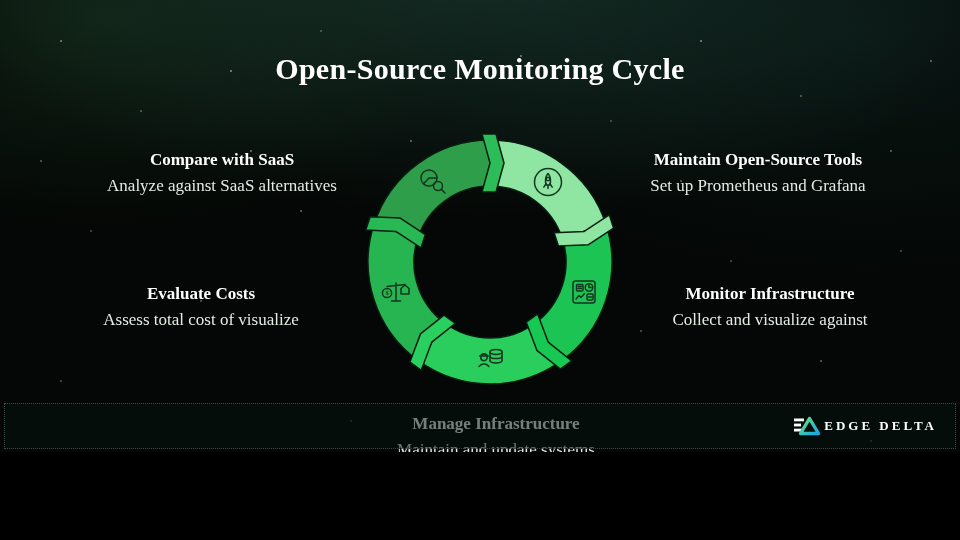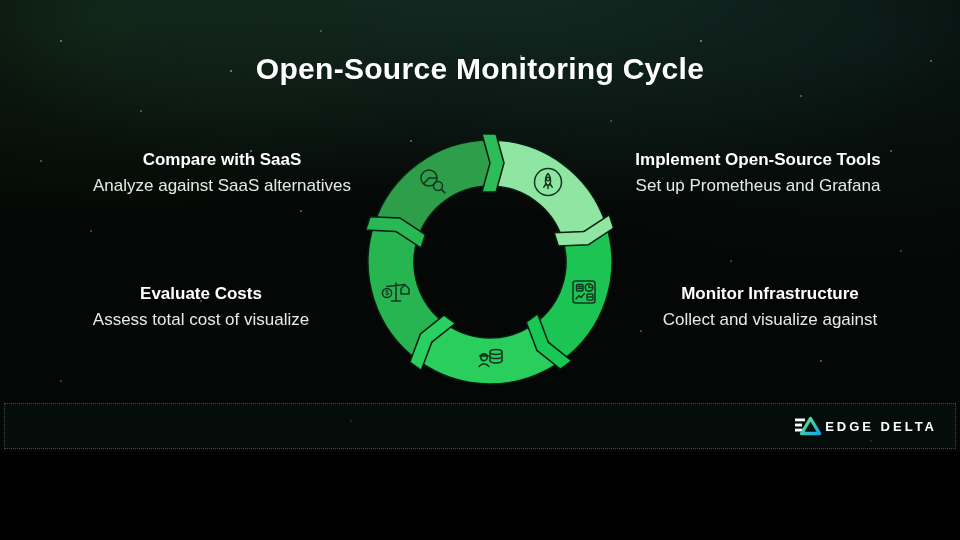--- a/index.html
+++ b/index.html
@@ -1,20 +1,20 @@
 <!DOCTYPE html>
 <html><head>
 <meta charset="utf-8">
 <style>
   html,body{margin:0;padding:0;background:#000;}
   .slide{
     position:relative;
     width:960px;height:452px;
     overflow:hidden;
-    font-family:Liberation Sans, sans-serif;
+    font-family:Liberation Serif, serif;
     background:
       radial-gradient(900px 420px at 50% -8%, rgba(34,74,62,0.55), rgba(0,0,0,0) 60%),
       radial-gradient(700px 380px at 10% 4%, rgba(28,62,36,0.45), rgba(0,0,0,0) 55%),
       radial-gradient(800px 400px at 90% 8%, rgba(18,48,44,0.35), rgba(0,0,0,0) 60%),
       #040705;
   }
   .stars{position:absolute;inset:0;pointer-events:none;}
   .stars i{
     position:absolute;width:2px;height:2px;border-radius:50%;background:transparent;
     box-shadow:
@@ -138,30 +138,34 @@
         <path d="M9.4,7.4 L13,11"></path>
       </g>
     </g>
   </svg>
 
   <div class="step step-compare">
     <div class="step-label">Compare with SaaS</div>
     <div class="step-desc">Analyze against SaaS alternatives</div>
   </div>
   <div class="step step-implement">
-    <div class="step-label">Implement Open-Source Tools</div>
+    <div class="step-label">Maintain Open-Source Tools</div>
     <div class="step-desc">Set up Prometheus and Grafana</div>
   </div>
   <div class="step step-evaluate">
     <div class="step-label">Evaluate Costs</div>
     <div class="step-desc">Assess total cost of visualize</div>
   </div>
   <div class="step step-monitor">
     <div class="step-label">Monitor Infrastructure</div>
     <div class="step-desc">Collect and visualize against</div>
+  </div>
+  <div class="step step-manage">
+    <div class="step-label">Manage Infrastructure</div>
+    <div class="step-desc">Maintain and update systems</div>
   </div>
 
   <div class="footer">
     <div class="brand">
       <svg width="30" height="24" viewBox="0 0 30 24">
         <defs>
           <linearGradient id="edgrad" x1="0" y1="0" x2="1" y2="1">
             <stop offset="0" stop-color="#62e57e"></stop>
             <stop offset="1" stop-color="#17a6e8"></stop>
           </linearGradient>

